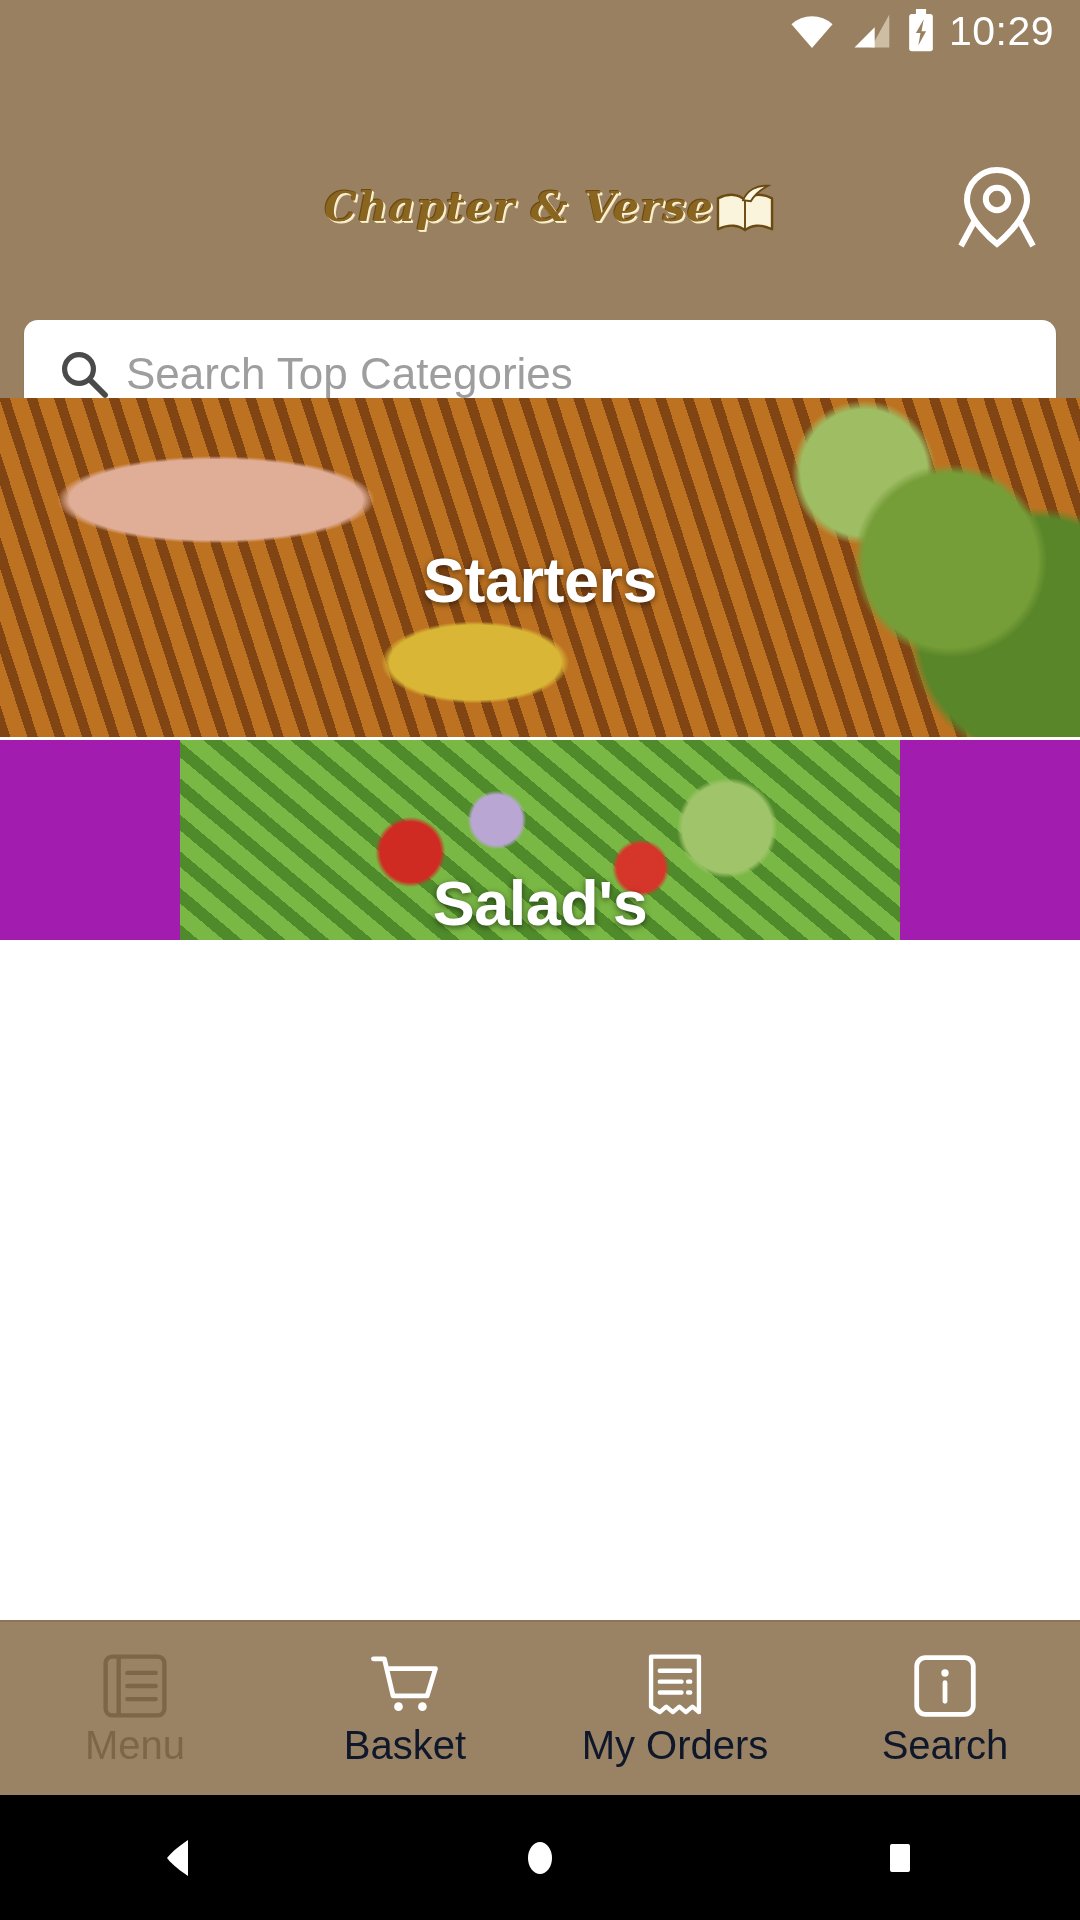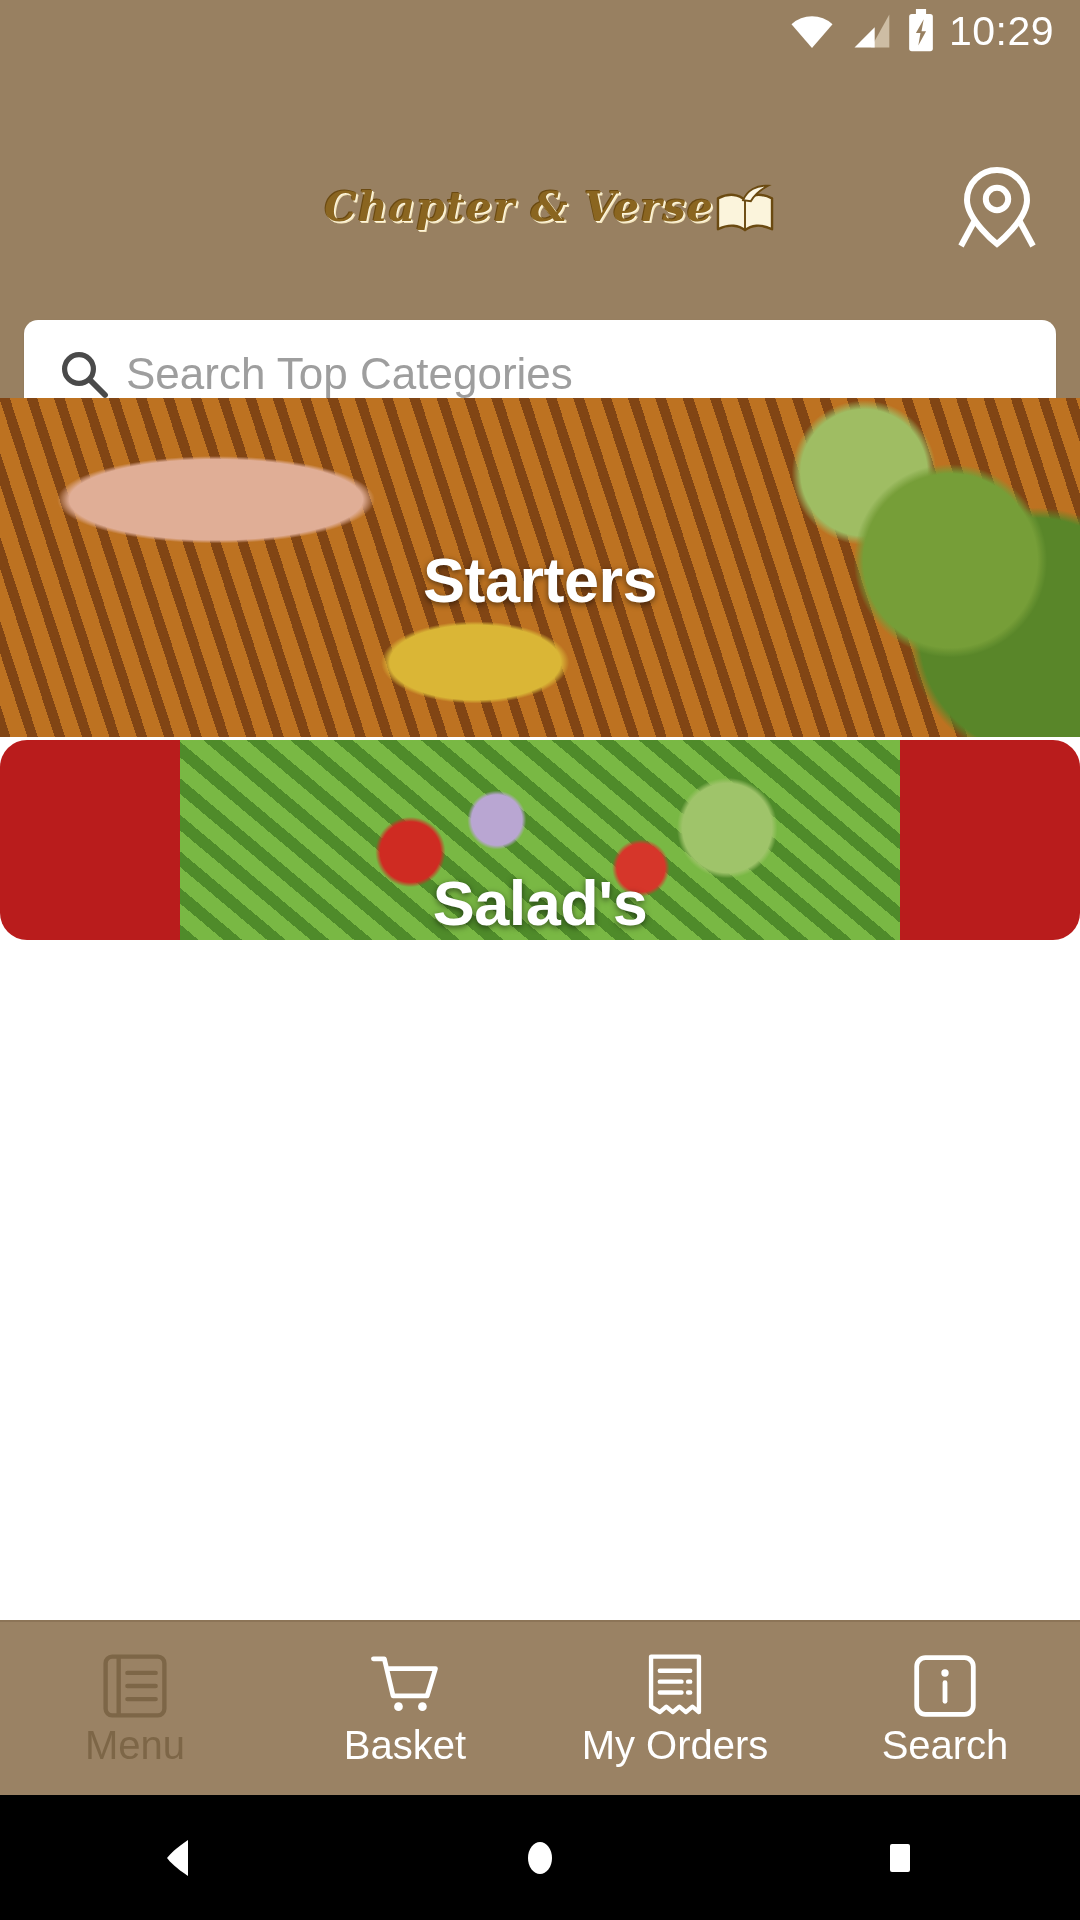--- a/index.html
+++ b/index.html
@@ -102,33 +102,33 @@
   }
   .ph-salad{
     background:
       radial-gradient(circle at 32% 56%, #cf2b22 0 6%, transparent 7%),
       radial-gradient(circle at 64% 64%, #d6362a 0 5%, transparent 6%),
       radial-gradient(circle at 44% 40%, #b9a6d2 0 6%, transparent 7%),
       radial-gradient(circle at 76% 44%, #9fc46a 0 8%, transparent 9%),
       repeating-linear-gradient(40deg,#4f8b2a 0 12px,#79b844 12px 28px),
       linear-gradient(150deg,#76b23f 0%,#3f7d26 60%,#8fc55a 100%);
   }
-  .card-salad{ background:#b91c1c;border-radius:27px; }
+  .card-salad{ background:#a21caf; }
   .card-salad .photo{ left:180px; right:180px; }
 
   
   .bottomnav{
     position:absolute; left:0; top:1620px; width:1080px; height:175px;
     background:#9a8264; display:flex; border-top:2px solid #8c7457;
   }
   .nav-item{
     flex:1; display:flex; flex-direction:column; align-items:center;
     justify-content:center; gap:0;
   }
-  .nav-label{ font-size:40px; color:#ffffff; }
+  .nav-label{ font-size:40px; color:#0f172a; }
   .nav-item.dim .nav-label{ color:#7d6647; }
   .nav-ico{ width:74px; height:74px; display:block; }
 
   
   .androidnav{
     position:absolute; left:0; top:1795px; width:1080px; height:125px;
     background:#000; display:flex; align-items:center; justify-content:space-around;
   }
   .and-btn{ width:120px; height:125px; display:flex; align-items:center; justify-content:center; }
 </style>

